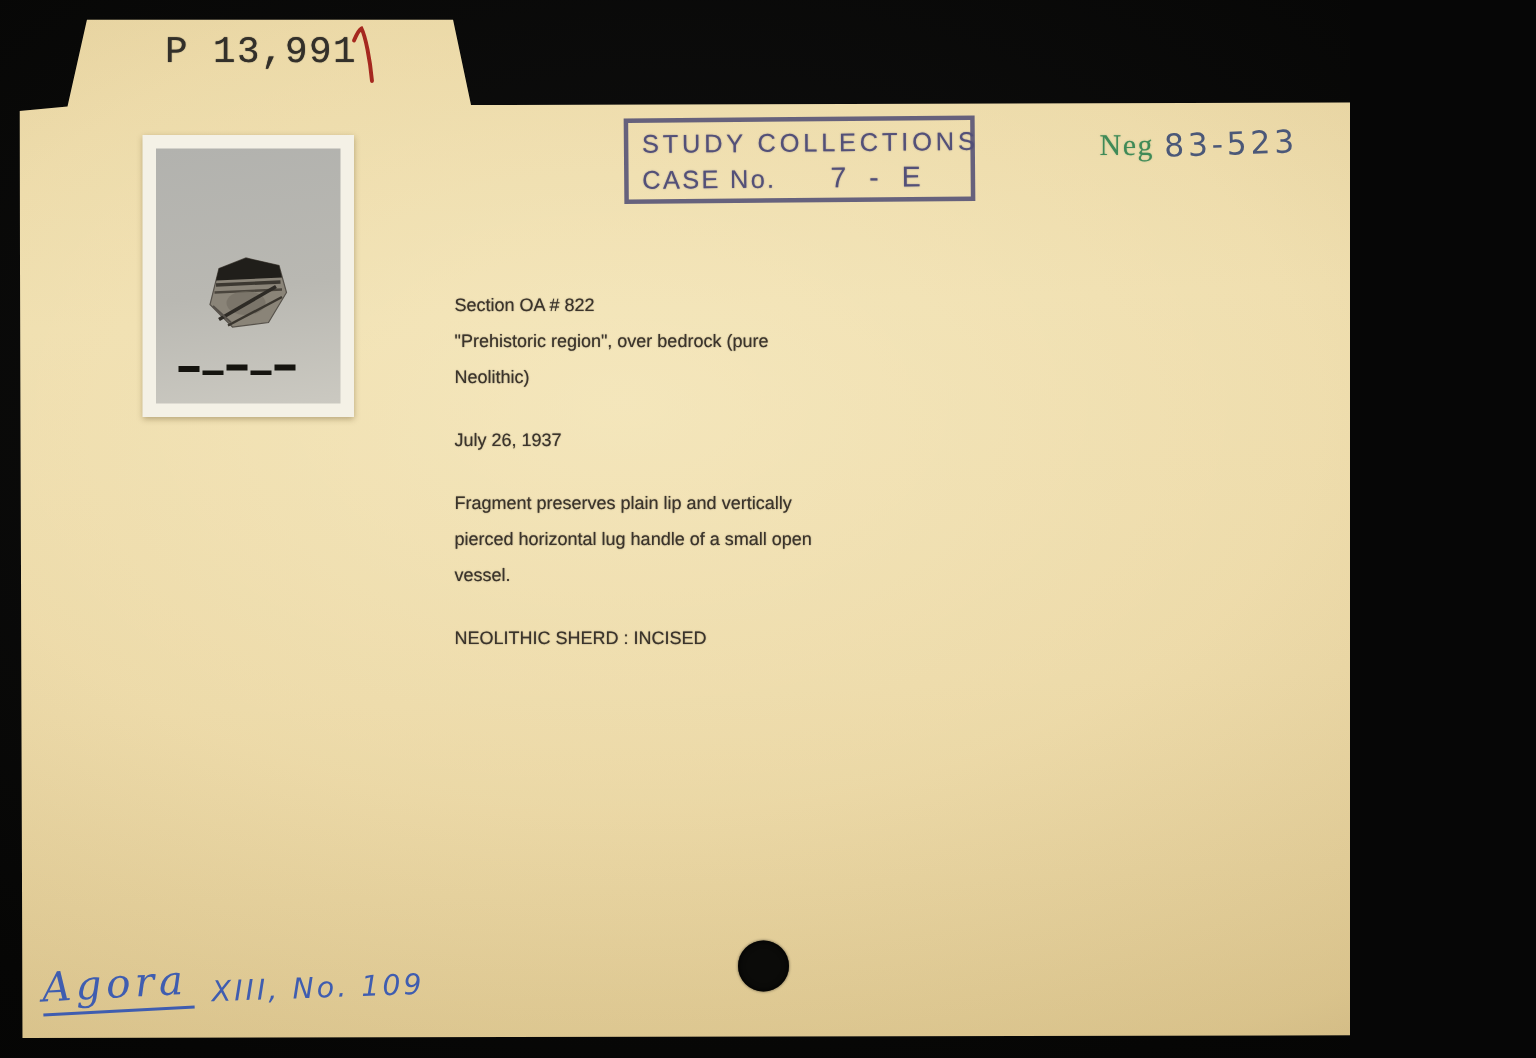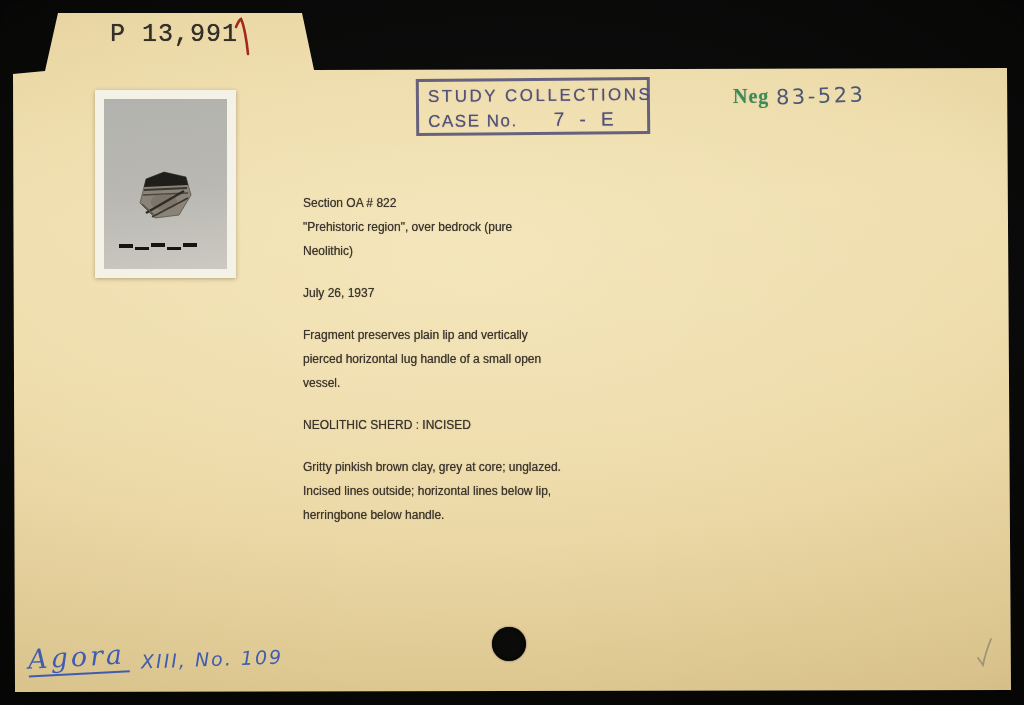--- a/index.html
+++ b/index.html
@@ -1,18 +1,18 @@
 <!DOCTYPE html>
 <html><head>
 <meta charset="utf-8">
 <style>
   html,body{margin:0;padding:0;background:#060606;}
-  .stage{position:relative;width:1024px;height:705px;overflow:hidden;
+  .stage{position:relative;width:900px;height:705px;overflow:hidden;
     background:radial-gradient(130% 110% at 50% 40%, #101010 0%, #060605 60%, #020202 100%);
-    font-family:"Liberation Sans", sans-serif;border-radius:30px;}
+    font-family:"Liberation Sans", sans-serif;}
   .card{position:absolute;inset:0;
     clip-path:polygon(15px 692px, 13px 74px, 45px 71px, 58px 13px, 302px 13px, 314px 70px, 1007px 68px, 1011px 690px);
     background:
       radial-gradient(115% 85% at 46% 38%, rgba(255,248,216,0.38) 0%, rgba(255,248,216,0.10) 45%, rgba(120,90,30,0.10) 80%, rgba(90,60,15,0.22) 100%),
       linear-gradient(178deg, #e9d5a1 0%, #eedcab 30%, #ebd7a4 65%, #e3cd96 100%);
   }
   .catalog-number{position:absolute;left:110px;top:22px;
     font-family:"Liberation Mono", monospace;font-size:25px;line-height:1;
     color:#33302a;letter-spacing:1px;text-shadow:0 0 .7px #33302a;}
   .red-check{position:absolute;left:234px;top:17px;width:18px;height:40px;}
@@ -24,21 +24,21 @@
   .photo-inner svg{position:absolute;inset:0;}
   
   .stamp{position:absolute;left:416px;top:78px;width:234px;height:57px;box-sizing:border-box;
     border:3px solid rgba(78,75,115,0.85);color:#535078;transform:rotate(-0.5deg);
     padding:5px 9px 4px 9px;text-shadow:0 0 1px rgba(78,75,115,0.6);}
   .stamp-line1{font-size:17px;letter-spacing:2.5px;text-align:center;white-space:nowrap;}
   .stamp-line2{display:flex;align-items:baseline;margin-top:3px;font-size:17px;letter-spacing:1.5px;}
   .stamp-case-value{margin-left:36px;font-size:19px;letter-spacing:5px;}
   
   .neg{position:absolute;left:733px;top:84px;display:flex;align-items:baseline;}
-  .neg-label{font-family:"Liberation Serif", serif;font-weight:bold;font-size:20px;
+  .neg-label{font-family:"Liberation Serif", serif;font-weight:normal;font-size:20px;
     color:#3f8a57;letter-spacing:1px;text-shadow:0 0 1px rgba(63,138,87,.5);}
   .neg-number{margin-left:7px;font-family:"DejaVu Sans", sans-serif;font-size:21px;
     color:#4b5878;letter-spacing:2.5px;transform:rotate(-2deg);}
   
   .typed-block{position:absolute;left:303px;top:191px;width:580px;
     font-family:Liberation Sans, sans-serif;font-size:12px;line-height:24px;
     color:#3b342b;text-shadow:0 0 .8px rgba(59,52,43,.75);}
   .typed-block p{margin:0 0 18px 0;white-space:pre-line;}
   
   .hole{position:absolute;left:492px;top:627px;width:34px;height:34px;border-radius:50%;
@@ -104,23 +104,20 @@
 
     <div class="typed-block">
       <p style="margin-bottom:0">Section OA # 822</p>
       <p>"Prehistoric region", over bedrock (pure
 Neolithic)</p>
       <p>July 26, 1937</p>
       <p>Fragment preserves plain lip and vertically
 pierced horizontal lug handle of a small open
 vessel.</p>
       <p>NEOLITHIC SHERD : INCISED</p>
-      <p>Gritty pinkish brown clay, grey at core; unglazed.
-Incised lines outside; horizontal lines below lip,
-herringbone below handle.</p>
     </div>
 
     <div class="hole"></div>
 
     <div class="publication">
       <span class="pub-title">Agora</span>
       <span class="pub-ref">XIII, No. 109</span>
     </div>
 
     <svg class="pencil-check" viewBox="0 0 18 34">

